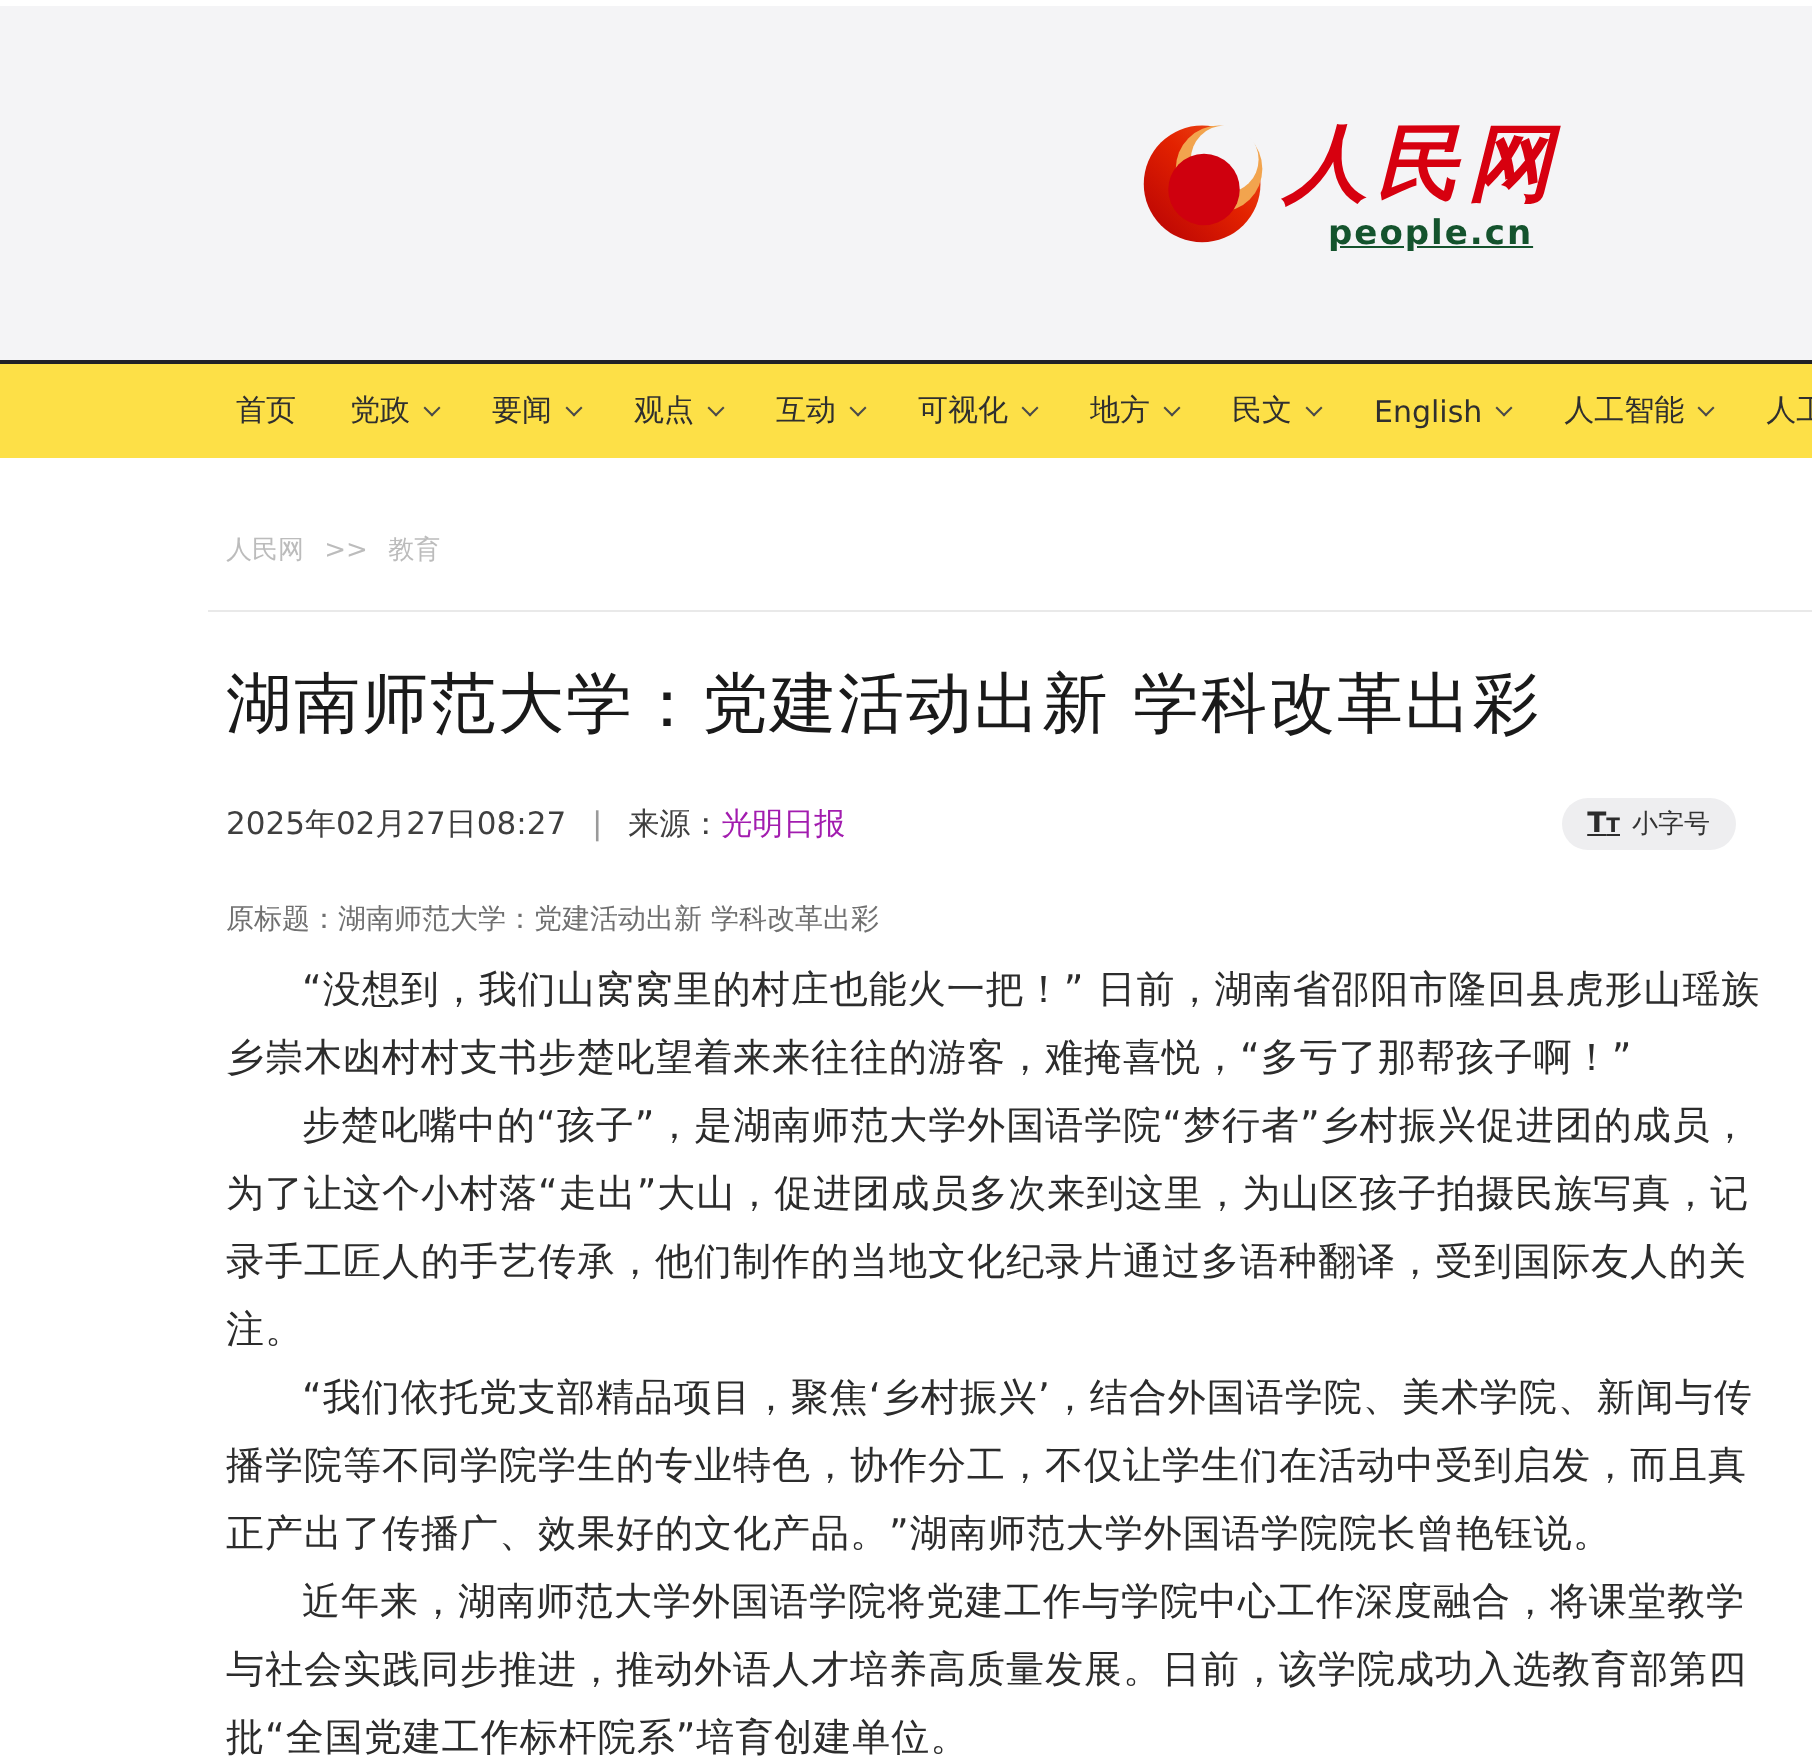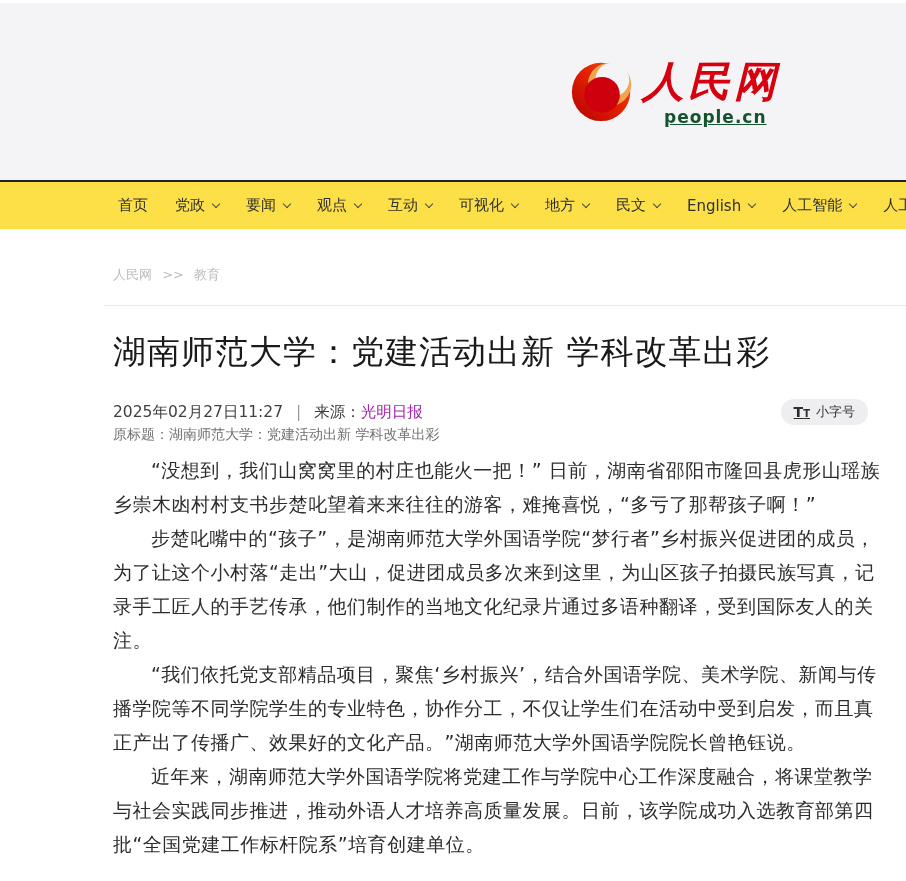--- a/index.html
+++ b/index.html
@@ -43,21 +43,21 @@
   .meta-row .pipe { margin:0 8px; color:#9a9a9a; }
   .meta-row .source { color:#a21caf; text-decoration:none; cursor:pointer; }
   .font-size-btn { position:absolute; right:38px; top:0; height:26px; border:none;
     background:#eeeef0; border-radius:13px; padding:0 13px; font-size:13px; color:#333;
     display:flex; align-items:center; cursor:pointer;
     font-family:"DejaVu Sans","Liberation Sans",sans-serif; }
   .font-size-btn .tt { margin-right:6px; font-weight:700; color:#2c2c2c;text-decoration:underline; }
   .font-size-btn .t-big { font-size:14px; }
   .font-size-btn .t-small { font-size:10px; }
 
-  .orig-title { padding-left:9px; font-size:14px; color:#707070; }
+  .orig-title { padding-left:9px; margin-top:25px; font-size:14px; color:#707070; }
 
   .article-body { padding-left:9px; margin-top:9px; width:787px; }
   .article-body p { font-size:19px; color:#2c2c2c; line-height:34px;
     text-indent:2em; letter-spacing:0.5px; }
 </style>
 </head>
 <body>
 
 <div class="top-white"></div>
 
@@ -139,21 +139,21 @@
     <a>人民网</a>
     <span class="sep">&gt;&gt;</span>
     <a>教育</a>
   </div>
 
   <hr class="rule">
 
   <h1 class="article-title">湖南师范大学：党建活动出新 学科改革出彩</h1>
 
   <div class="meta-row">
-    <span>2025年02月27日11:27</span>
+    <span>2025年02月27日08:27</span>
     <span class="pipe">|</span>
     <span>来源：</span><a class="source">光明日报</a>
     <button class="font-size-btn">
       <span class="tt"><span class="t-big">T</span><span class="t-small">T</span></span>
       <span>小字号</span>
     </button>
   </div>
 
   <div class="orig-title">
     <span>原标题：</span><span>湖南师范大学：党建活动出新 学科改革出彩</span>

